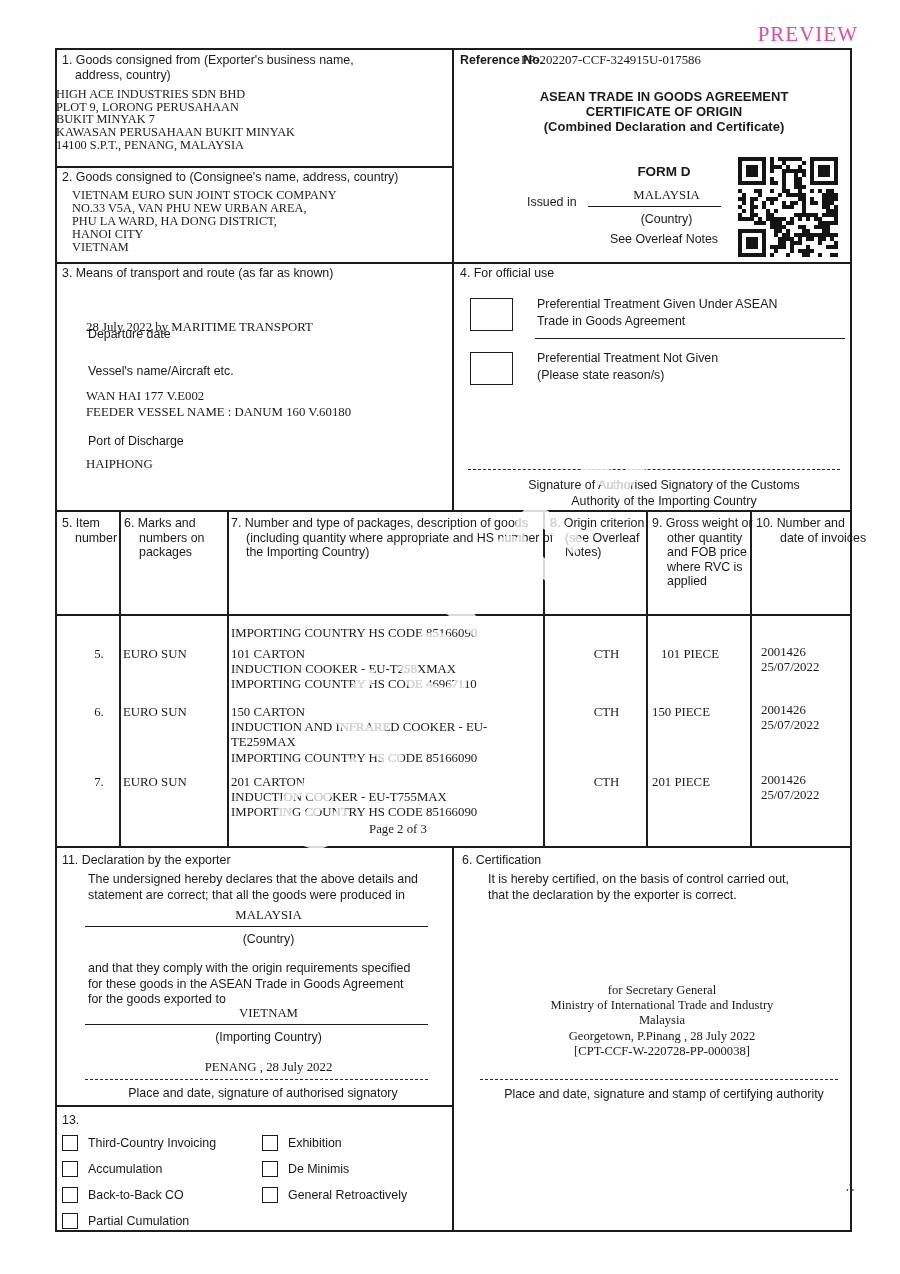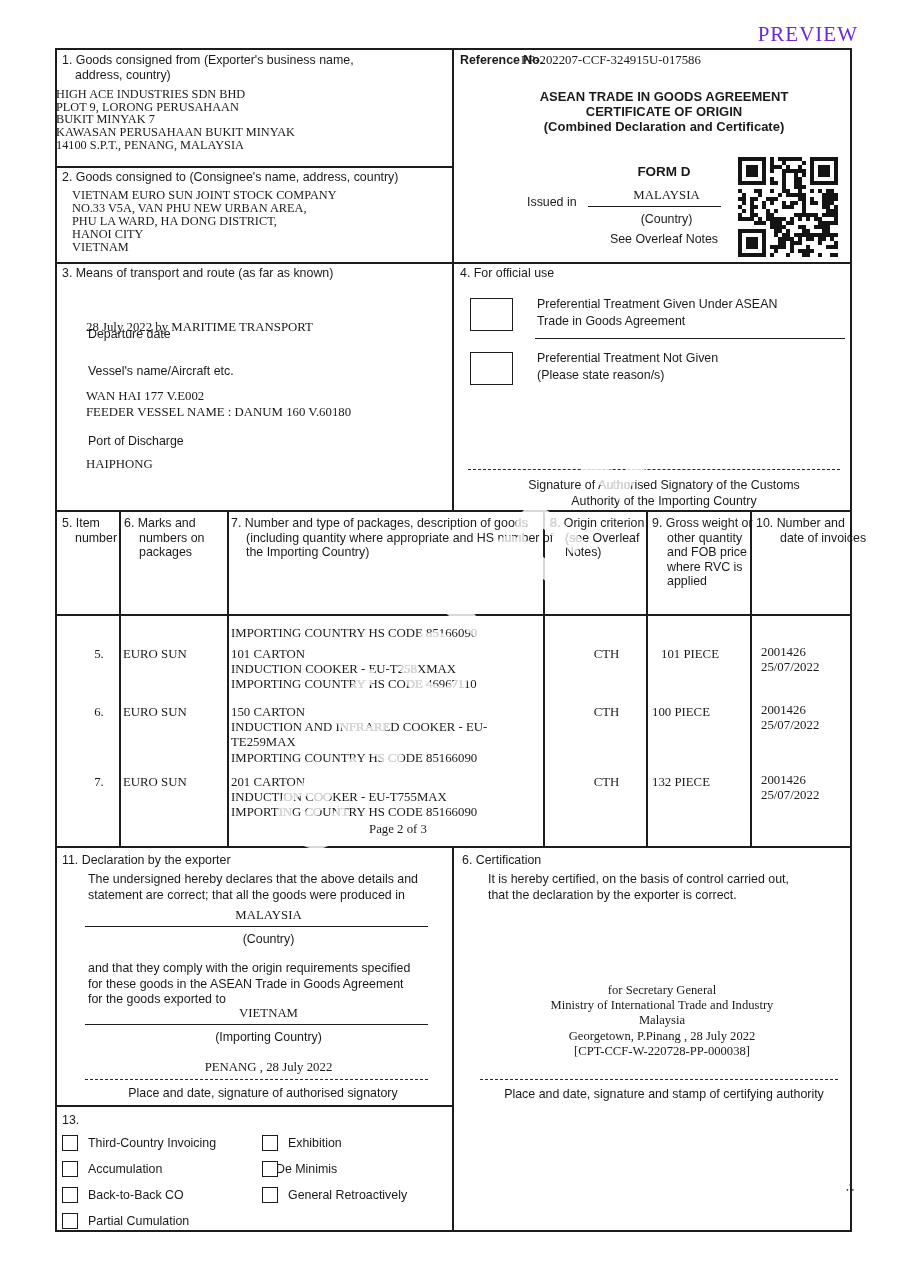--- a/index.html
+++ b/index.html
@@ -18,21 +18,21 @@
   .line{position:absolute;background:#1c1c1c;}
   .dash{position:absolute;border-top:1.6px dashed #2a2a2a;height:0;}
   .uline{position:absolute;background:#1c1c1c;height:1.4px;}
   .cbox{position:absolute;border:1.7px solid #1c1c1c;background:#fff;}
   #outer{position:absolute;left:55px;top:48px;width:797px;height:1184px;
          border:2px solid #1c1c1c;box-sizing:border-box;}
   .wm{position:absolute;left:105px;top:560px;width:710px;text-align:center;
       transform:rotate(-50deg);font-family:"Liberation Sans",sans-serif;
       font-weight:bold;font-size:125px;line-height:125px;color:#d8d8d8;
       letter-spacing:1px;mix-blend-mode:lighten;z-index:50;pointer-events:none;white-space:nowrap;}
-  .preview{font-family:"Liberation Serif",serif;font-size:21px;letter-spacing:1px;color:#6d28d9;}
+  .preview{font-family:"Liberation Serif",serif;font-size:21px;letter-spacing:1px;color:#ec4899;}
   .dots{font-size:13px;color:#3a3a3a;}
 </style>
 </head>
 <body>
 
 <div class="abs preview" style="left:700px;top:22px;width:158px;text-align:right;">PREVIEW</div>
 
 <div class="wm">e-Form D</div>
 
 <div id="outer"></div>
@@ -350,31 +350,31 @@
 <div class="abs serif val ml" style="left:761px;top:645px;">2001426
 25/07/2022</div>
 
 <div class="abs serif val ctr" style="left:55px;top:705px;width:64px;">6.</div>
 <div class="abs serif val" style="left:123px;top:705px;">EURO SUN</div>
 <div class="abs serif val ml" style="left:231px;top:705px;width:310px;">150 CARTON
 INDUCTION AND INFRARED COOKER - EU-
 TE259MAX
 IMPORTING COUNTRY HS CODE 85166090</div>
 <div class="abs serif val ctr" style="left:543px;top:705px;width:103px;">CTH</div>
-<div class="abs serif val" style="left:652px;top:705px;">100 PIECE</div>
+<div class="abs serif val" style="left:652px;top:705px;">150 PIECE</div>
 <div class="abs serif val ml" style="left:761px;top:703px;">2001426
 25/07/2022</div>
 
 <div class="abs serif val ctr" style="left:55px;top:775px;width:64px;">7.</div>
 <div class="abs serif val" style="left:123px;top:775px;">EURO SUN</div>
 <div class="abs serif val ml" style="left:231px;top:775px;width:310px;">201 CARTON
 INDUCTION COOKER - EU-T755MAX
 IMPORTING COUNTRY HS CODE 85166090</div>
 <div class="abs serif val ctr" style="left:543px;top:775px;width:103px;">CTH</div>
-<div class="abs serif val" style="left:652px;top:775px;">132 PIECE</div>
+<div class="abs serif val" style="left:652px;top:775px;">201 PIECE</div>
 <div class="abs serif val ml" style="left:761px;top:773px;">2001426
 25/07/2022</div>
 
 <div class="abs serif val ctr" style="left:231px;top:822px;width:310px;">Page 2 of 3</div>
 
 <div class="abs lab hang13" style="left:62px;top:853px;width:380px;">11. Declaration by the exporter</div>
 <div class="abs lab ml" style="left:88px;top:872px;width:355px;line-height:15.6px;">The undersigned hereby declares that the above details and
 statement are correct; that all the goods were produced in</div>
 <div class="abs serif val ctr" style="left:85px;top:908px;width:343px;">MALAYSIA</div>
 <div class="uline" style="left:85px;top:926px;width:343px;"></div>
@@ -403,21 +403,21 @@
 <div class="abs lab" style="left:62px;top:1113px;">13.</div>
 
 <div class="cbox" style="left:62px;top:1135px;width:13.5px;height:13.5px;"></div>
 <div class="abs lab" style="left:88px;top:1136px;">Third-Country Invoicing</div>
 <div class="cbox" style="left:262px;top:1135px;width:13.5px;height:13.5px;"></div>
 <div class="abs lab" style="left:288px;top:1136px;">Exhibition</div>
 
 <div class="cbox" style="left:62px;top:1161px;width:13.5px;height:13.5px;"></div>
 <div class="abs lab" style="left:88px;top:1162px;">Accumulation</div>
 <div class="cbox" style="left:262px;top:1161px;width:13.5px;height:13.5px;"></div>
-<div class="abs lab" style="left:276px;top:1162px;">De Minimis</div>
+<div class="abs lab" style="left:288px;top:1162px;">De Minimis</div>
 
 <div class="cbox" style="left:62px;top:1187px;width:13.5px;height:13.5px;"></div>
 <div class="abs lab" style="left:88px;top:1188px;">Back-to-Back CO</div>
 <div class="cbox" style="left:262px;top:1187px;width:13.5px;height:13.5px;"></div>
 <div class="abs lab" style="left:288px;top:1188px;">General Retroactively</div>
 
 <div class="cbox" style="left:62px;top:1213px;width:13.5px;height:13.5px;"></div>
 <div class="abs lab" style="left:88px;top:1214px;">Partial Cumulation</div>
 
 <div class="abs dots" style="left:846px;top:1180px;">∴</div>

